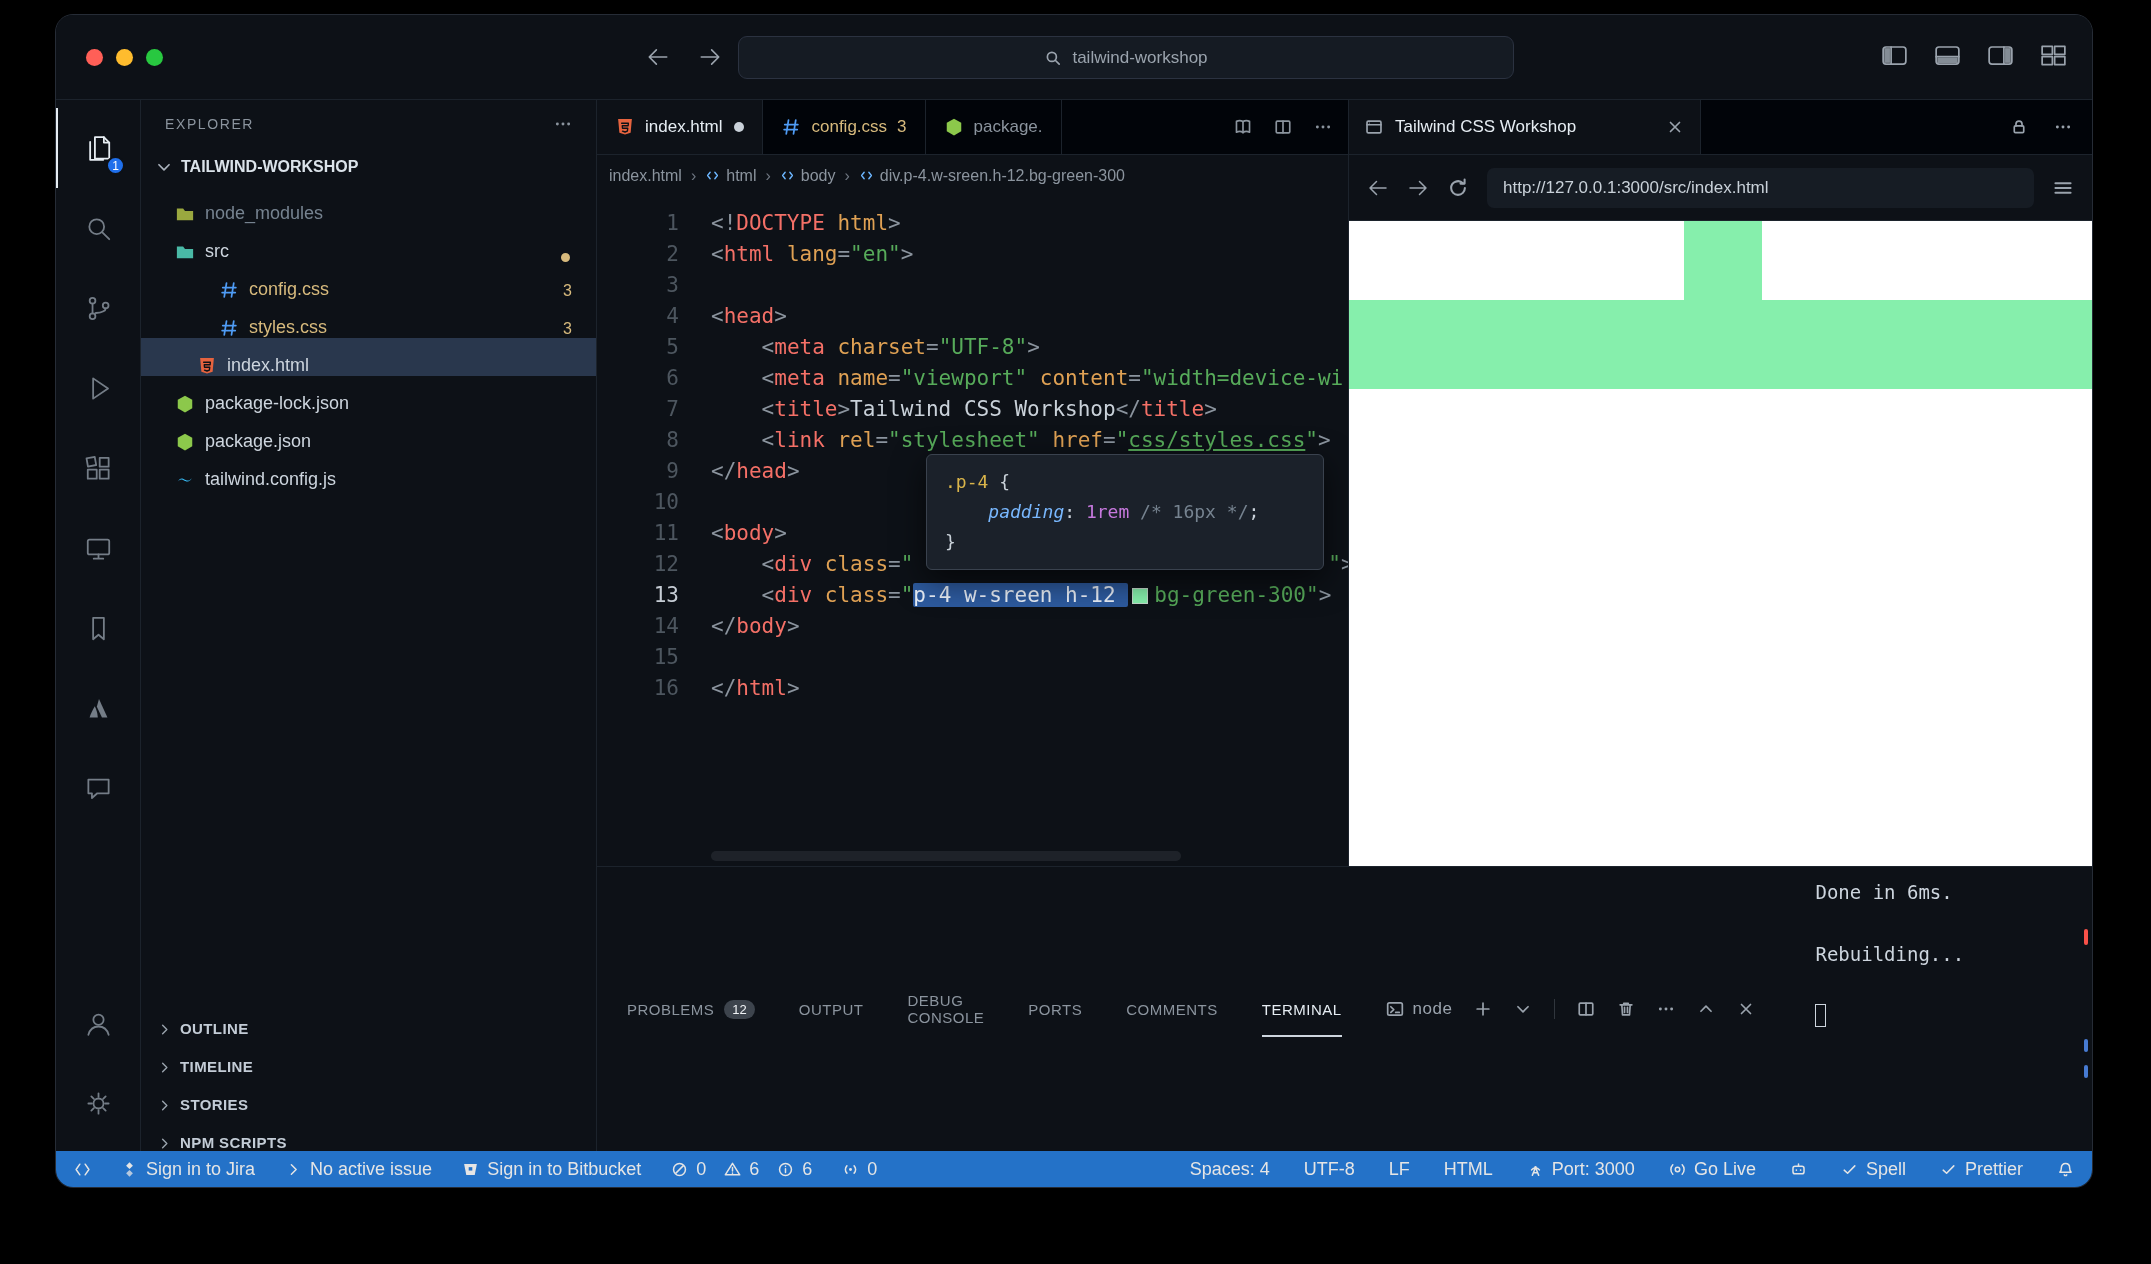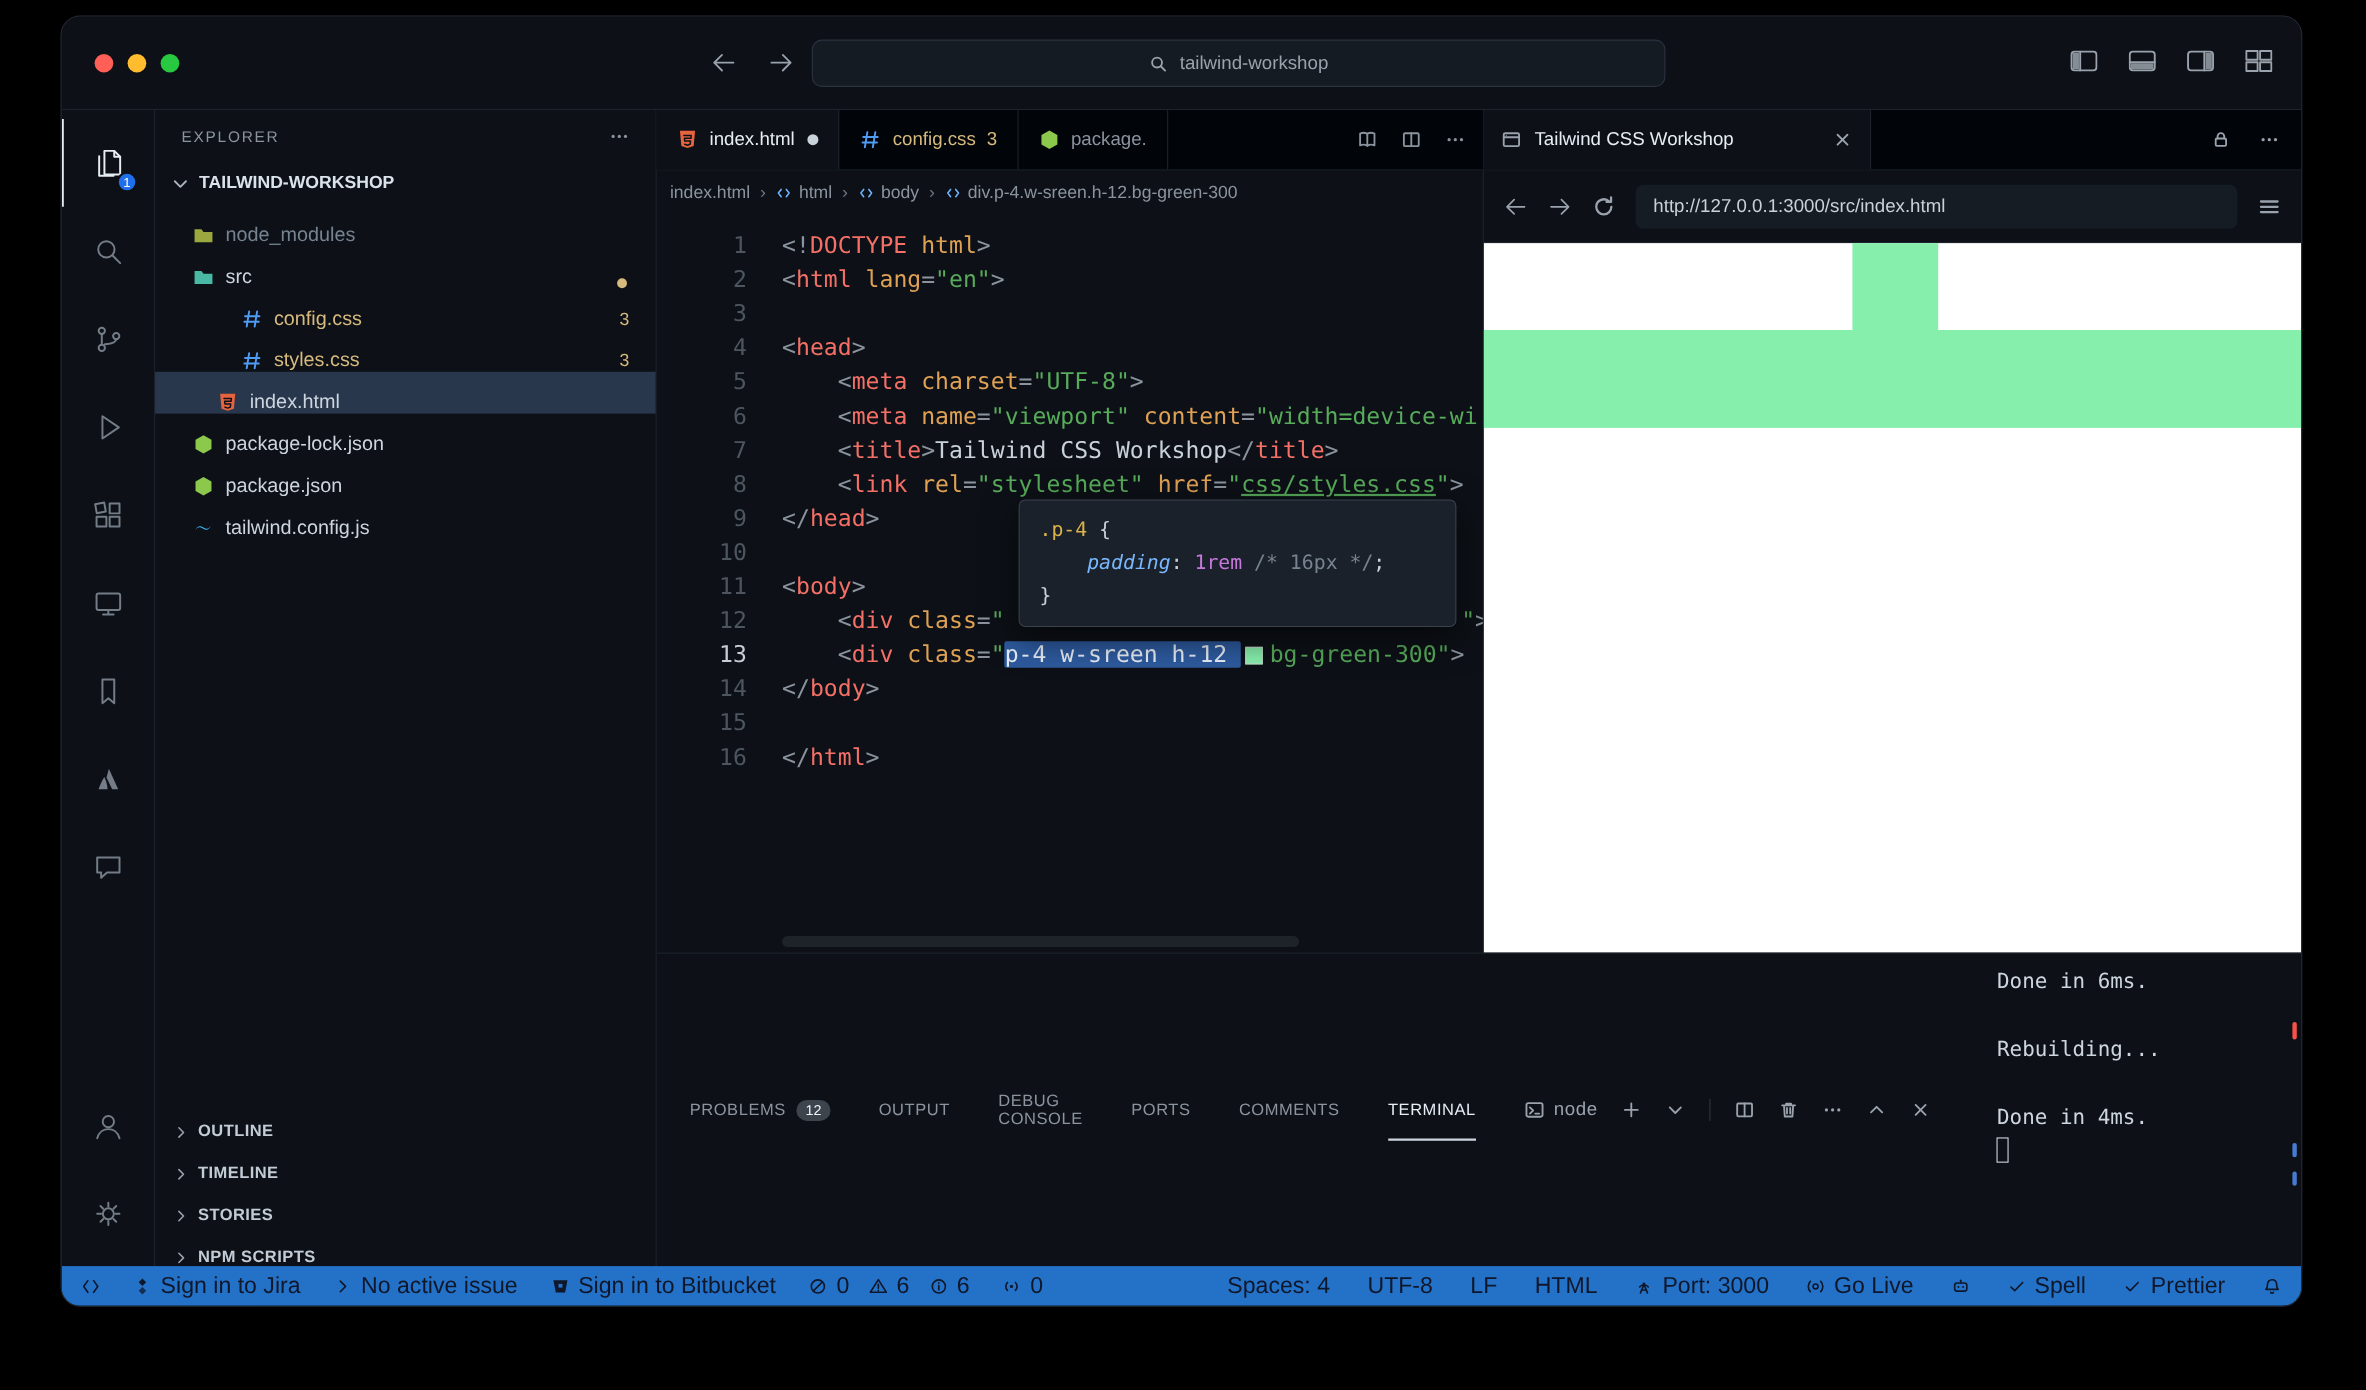--- a/index.html
+++ b/index.html
@@ -93,21 +93,21 @@
 .p-actions{margin-left:auto;display:flex;align-items:center;gap:22px;color:#9aa3ad;font-size:17px}
 .p-actions .shell{display:flex;align-items:center;gap:9px;cursor:pointer}
 .pa-sep{width:1px;height:20px;background:#30363d}
 .term{flex:1;padding:10px 0 0 30px;font-family:"DejaVu Sans Mono","Liberation Mono",monospace;font-size:19px;line-height:31px;color:#cdd5de;overflow:hidden}
 .cursor{display:inline-block;width:11px;height:23px;border:1.5px solid #cdd5de;vertical-align:-4px}
 .mark{position:absolute;right:4px;width:4px;border-radius:2px}
 .mark.red{top:62px;height:16px;background:#f85149}
 .mark.blue1{top:172px;height:13px;background:#477bd2}
 .mark.blue2{top:198px;height:13px;background:#477bd2}
 
-.statusbar{flex:0 0 36px;display:flex;align-items:center;padding:0 18px;color:#0f172a;font-size:21px}
+.statusbar{flex:0 0 36px;display:flex;align-items:center;padding:0 18px;color:#e5e5e5;font-size:18px}
 .s-left{display:flex;align-items:center;gap:30px}
 .s-right{margin-left:auto;display:flex;align-items:center;gap:34px}
 .sitem{display:flex;align-items:center;gap:8px;white-space:nowrap;cursor:pointer}
 .sitem .ic svg{width:17px;height:17px;stroke-width:1.4}
 .sitem .gsep{width:2px}
 </style>
 </head>
 <body>
 
 <div class="window">
@@ -649,21 +649,20 @@
                   <path d="M4 4l8 8M12 4l-8 8"></path>
                 </svg>
               </span>
           </div>
         </div>
         <div class="term">
             <div class="tline">Done in 6ms.</div>
             <div class="tline">&nbsp;</div>
             <div class="tline">Rebuilding...</div>
             <div class="tline">&nbsp;</div>
-            <div class="tline">Done in 4ms.</div>
             <div class="tline"><span class="cursor"></span></div>
           </div>
         <div class="mark red"></div>
         <div class="mark blue1"></div>
         <div class="mark blue2"></div>
       </div>
 
     </div>
   </div>
 

